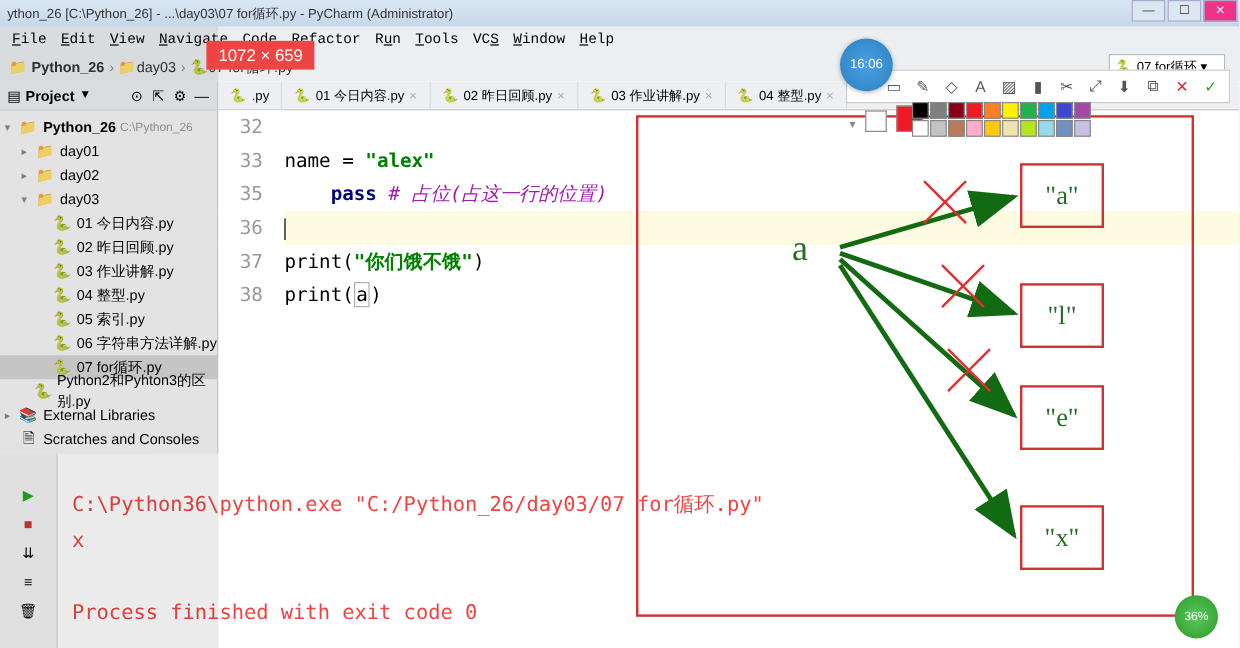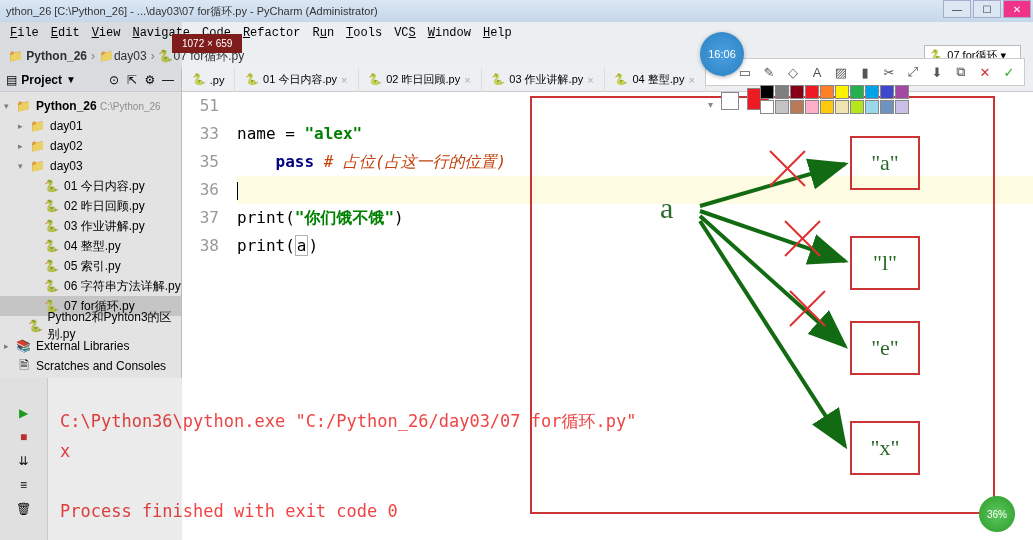--- a/index.html
+++ b/index.html
@@ -13,21 +13,21 @@
   .menu-bar span { padding: 0 6px; cursor: default; font-family: Liberation Mono, monospace; }
   .menu-bar span u { text-decoration: underline; }
   
   .clock-badge { position: absolute; left: 700px; top: 32px; width: 44px; height: 44px; border-radius: 50%; background: radial-gradient(#4aa0e0,#2a80c0); color: #fff; display: flex; align-items: center; justify-content: center; font-size: 11px; box-shadow: 0 1px 4px rgba(0,0,0,.3); z-index: 5; }
   
   .breadcrumb { height: 24px; display: flex; align-items: center; padding: 0 8px; background: #eceff2; font-size: 12px; color: #333; }
   .breadcrumb .sep { margin: 0 4px; color: #888; }
   .breadcrumb-run { position: absolute; right: 12px; top: 45px; display: flex; align-items: center; gap: 6px; font-size: 11px; flex-direction: column; }
   .mini-ico { width: 14px; height: 14px; display:inline-flex; align-items:center; justify-content:center; }
   
-  .dim-badge { position: absolute; left: 172px; top: 34px; background: #7f1d1d; color: #fff; font-size: 10px; padding: 4px 10px; z-index: 6; }
+  .dim-badge { position: absolute; left: 172px; top: 34px; background: #ef4444; color: #fff; font-size: 14px; padding: 4px 10px; z-index: 6; }
   
   .main { display: flex; height: 320px; }
   
   .sidebar { width: 182px; background: #f7f7f7; border-right: 1px solid #ccc; }
   .sidebar-head { height: 24px; display: flex; align-items: center; padding: 0 6px; font-size: 12px; background: #edeff2; border-bottom: 1px solid #ddd; gap: 4px; }
   .sidebar-head .spacer { flex: 1; }
   .tree { padding: 4px 0; font-size: 12px; }
   .tree-row { display: flex; align-items: center; height: 20px; padding-left: 4px; cursor: default; }
   .tree-row.sel { background: #d6d6d6; }
   .tree-row .arrow { width: 12px; color: #888; font-size: 9px; }
@@ -39,21 +39,21 @@
   .tab { padding: 0 10px; height: 24px; display: flex; align-items: center; gap: 4px; border-right: 1px solid #ddd; }
   .py-ico { color: #3b7; }
   
   .code { font-family: Consolas, monospace; font-size: 16px; line-height: 28px; }
   .code-row { display: flex; }
   .gutter { width: 55px; text-align: right; padding-right: 18px; color: #999; background: #fff; user-select: none; }
   .code-text { flex: 1; white-space: pre; }
   .hl-line { background: #fdfce3; }
   .tok-kw { color: #000080; font-weight: bold; }
   .tok-str { color: #008000; font-weight: bold; }
-  .tok-cmt { color: #c2410c; font-style: italic; }
+  .tok-cmt { color: #a21caf; font-style: italic; }
   .tok-var-box { border: 1px solid #b0b0b0; padding: 0 1px; }
   .cursor { display:inline-block; width:1px; height:18px; background:#000; vertical-align:middle; }
   
   .overlay-frame { position: absolute; border: 2px solid #cc3333; pointer-events: none; }
   
   .paint-toolbar { position: absolute; right: 8px; top: 58px; height: 28px; display: flex; align-items: center; gap: 6px; background: #fff; padding: 0 6px; border: 1px solid #ccc; z-index: 4; }
   .paint-toolbar .tb-ico { width: 18px; height: 18px; display: flex; align-items: center; justify-content: center; color: #555; font-size: 13px; }
   .palette { position: absolute; left: 760px; top: 85px; display: grid; grid-template-columns: repeat(10, 14px); grid-auto-rows: 14px; gap: 1px; z-index: 4; }
   .palette div { width: 14px; height: 14px; border: 1px solid #888; }
   .palette-left { position: absolute; left: 708px; top: 88px; display: flex; gap: 8px; align-items: flex-end; z-index:4; }
@@ -226,21 +226,21 @@
           <span>04 整型.py</span>
           <span style="color:#aaa">×</span>
         </div>
       <div class="tab">
           <span class="py-ico">🐍</span>
           <span>05 索引</span>
         </div>
     </div>
     <div class="code">
       <div class="code-row">
-          <div class="gutter">51</div>
+          <div class="gutter">32</div>
           <div class="code-text"></div>
         </div>
       <div class="code-row">
           <div class="gutter">33</div>
           <div class="code-text"><span>name = </span><span class="tok-str">"alex"</span></div>
         </div>
       <div class="code-row">
           <div class="gutter">35</div>
           <div class="code-text"><span>    </span><span class="tok-kw">pass</span><span class="tok-cmt"> # 占位(占这一行的位置)</span></div>
         </div>

